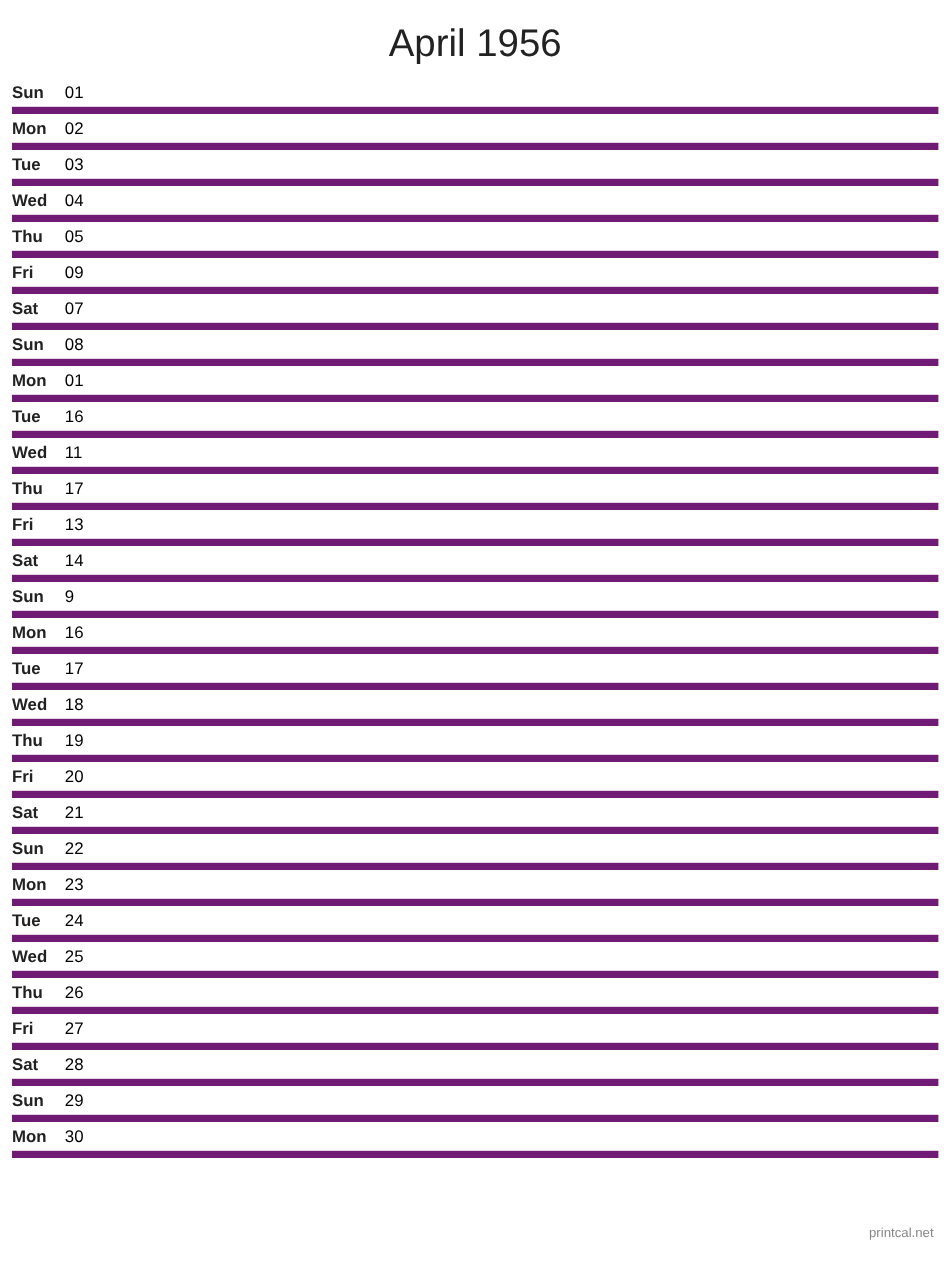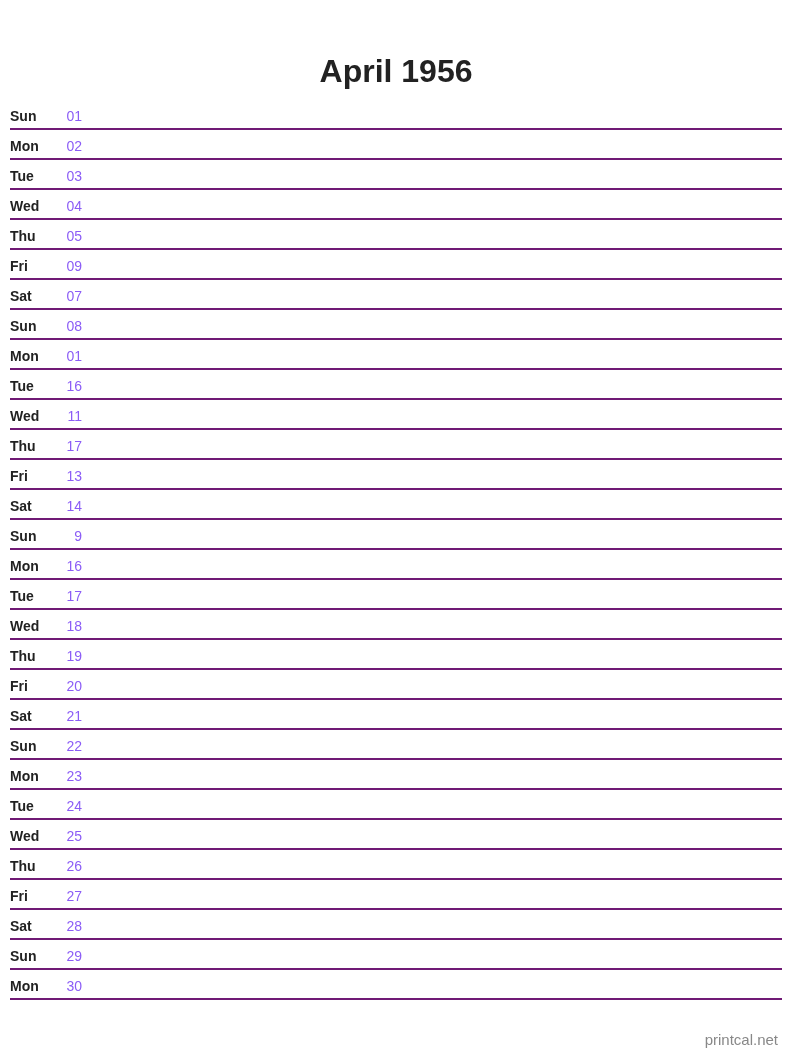--- a/index.html
+++ b/index.html
@@ -12,66 +12,64 @@
       width: 792px;
       min-height: 1056px;
       background: #ffffff;
       font-family: Arial, Helvetica, sans-serif;
       position: relative;
     }
 
     .page-title {
       text-align: center;
       font-size: 32px;
-      font-weight: bold;
+      font-weight: normal;
       padding: 18px 0 10px 0;
       color: #222;
-      margin-top: 35px;
     }
 
     .calendar-list {
       padding: 0 10px;
     }
 
     .day-row {
       display: flex;
       align-items: flex-end;
       padding: 4px 0 2px 0;
-      border-bottom: 2px solid #701a75;
+      border-bottom: 6px solid #701a75;
       min-height: 30px;
     }
 
     .day-name {
       width: 44px;
       font-size: 14px;
       font-weight: bold;
       color: #222;
       flex-shrink: 0;
       padding-bottom: 2px;
     }
 
     .day-number {
       width: 28px;
       font-size: 14px;
-      color: #8b5cf6;
+      color: #000000;
       flex-shrink: 0;
       padding-bottom: 2px;
-      text-align: right;
     }
 
     .day-line {
       flex: 1;
       height: 1px;
     }
 
     .footer {
       position: absolute;
-      bottom: 8px;
+      bottom: 22px;
       right: 14px;
-      font-size: 15px;
+      font-size: 11px;
       color: #888;
     }
   </style>
 </head>
 <body>
 
 <h1 class="page-title">April 1956</h1>
 
 <div class="calendar-list">
 <div class="day-row">

